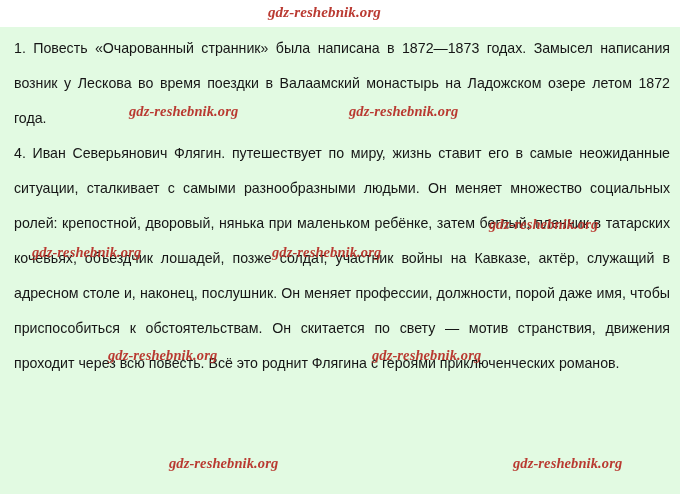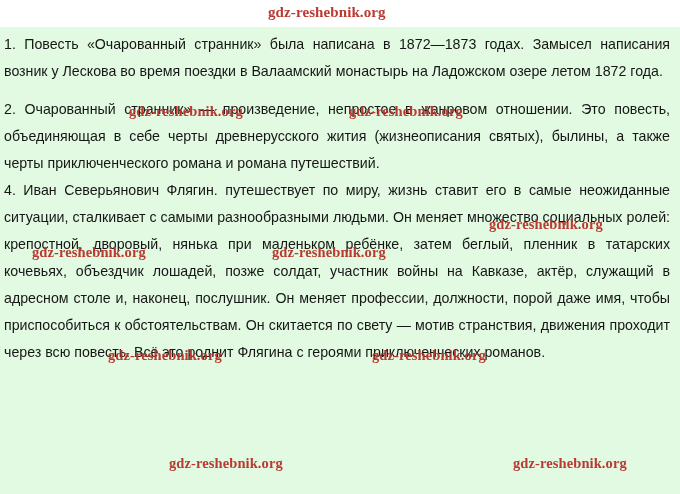--- a/index.html
+++ b/index.html
@@ -25,59 +25,59 @@
     left: 0;
     width: 680px;
     height: 27px;
     background: #ffffff;
   }
   .content {
     position: absolute;
     top: 27px;
     left: 0;
     width: 680px;
-    padding: 4px 6px 0 4px;
+    padding: 4px 6px 0 14px;
     box-sizing: border-box;
     color: #161616;
     font-size: 14.2px;
-    line-height: 27px;
+    line-height: 35px;
   }
   .para {
     margin: 0 0 0 0;
     text-align: justify;
     text-align-last: left;
     padding-right: 4px;
   }
   .para.spaced {
     margin-top: 11px;
   }
   .watermark {
     position: absolute;
     font-family: "Liberation Serif", serif;
     font-weight: bold;
     font-size: 14.5px;
     color: #b8342c;
     white-space: nowrap;
     pointer-events: none;
     opacity: 0.97;
     letter-spacing: 0.1px;
+    font-style: italic;
   }
   .wm-top {
     font-size: 15px;
   }
 </style>
 </head>
 <body>
 
 <div class="page">
   <div class="top-strip"></div>
 
   <div class="content">
     <p class="para">1. Повесть «Очарованный странник» была написана в 1872—1873 годах. Замысел написания возник у Лескова во время поездки в Валаамский монастырь на Ладожском озере летом 1872 года.</p>
-    <p class="para spaced">2. Очарованный странник» — произведение, непростое в жанровом отношении. Это повесть, объединяющая в себе черты древнерусского жития (жизнеописания святых), былины, а также черты приключенческого романа и романа путешествий.</p>
     <p class="para">4. Иван Северьянович Флягин. путешествует по миру, жизнь ставит его в самые неожиданные ситуации, сталкивает с самыми разнообразными людьми. Он меняет множество социальных ролей: крепостной, дворовый, нянька при маленьком ребёнке, затем беглый, пленник в татарских кочевьях, объездчик лошадей, позже солдат, участник войны на Кавказе, актёр, служащий в адресном столе и, наконец, послушник. Он меняет профессии, должности, порой даже имя, чтобы приспособиться к обстоятельствам. Он скитается по свету — мотив странствия, движения проходит через всю повесть. Всё это роднит Флягина с героями приключенческих романов.</p>
   </div>
 
   <div id="watermark-layer">
       <div class="watermark wm-top" style="left: 268px; top: 4px; color: rgb(184, 52, 44);">gdz-reshebnik.org</div>
       <div class="watermark " style="left: 129px; top: 103px; color: rgb(184, 52, 44);">gdz-reshebnik.org</div>
       <div class="watermark " style="left: 349px; top: 103px; color: rgb(184, 52, 44);">gdz-reshebnik.org</div>
       <div class="watermark " style="left: 489px; top: 216px; color: rgb(184, 52, 44);">gdz-reshebnik.org</div>
       <div class="watermark " style="left: 32px; top: 244px; color: rgb(184, 52, 44);">gdz-reshebnik.org</div>
       <div class="watermark " style="left: 272px; top: 244px; color: rgb(184, 52, 44);">gdz-reshebnik.org</div>

